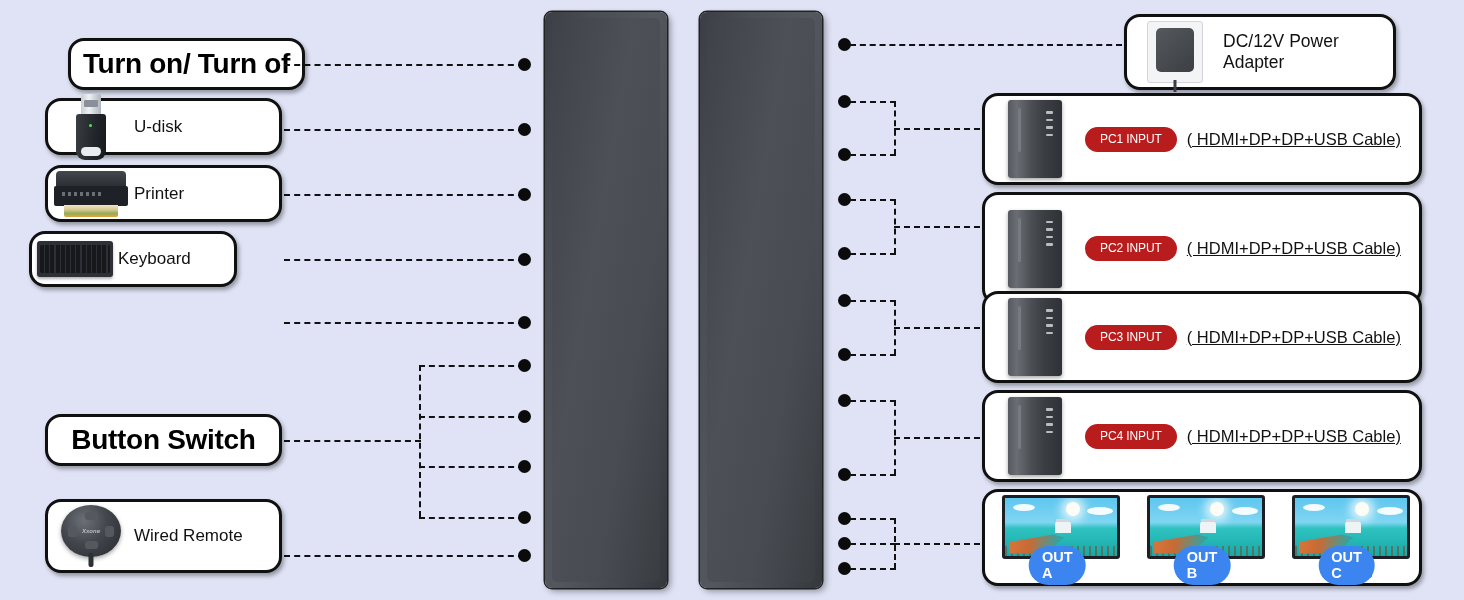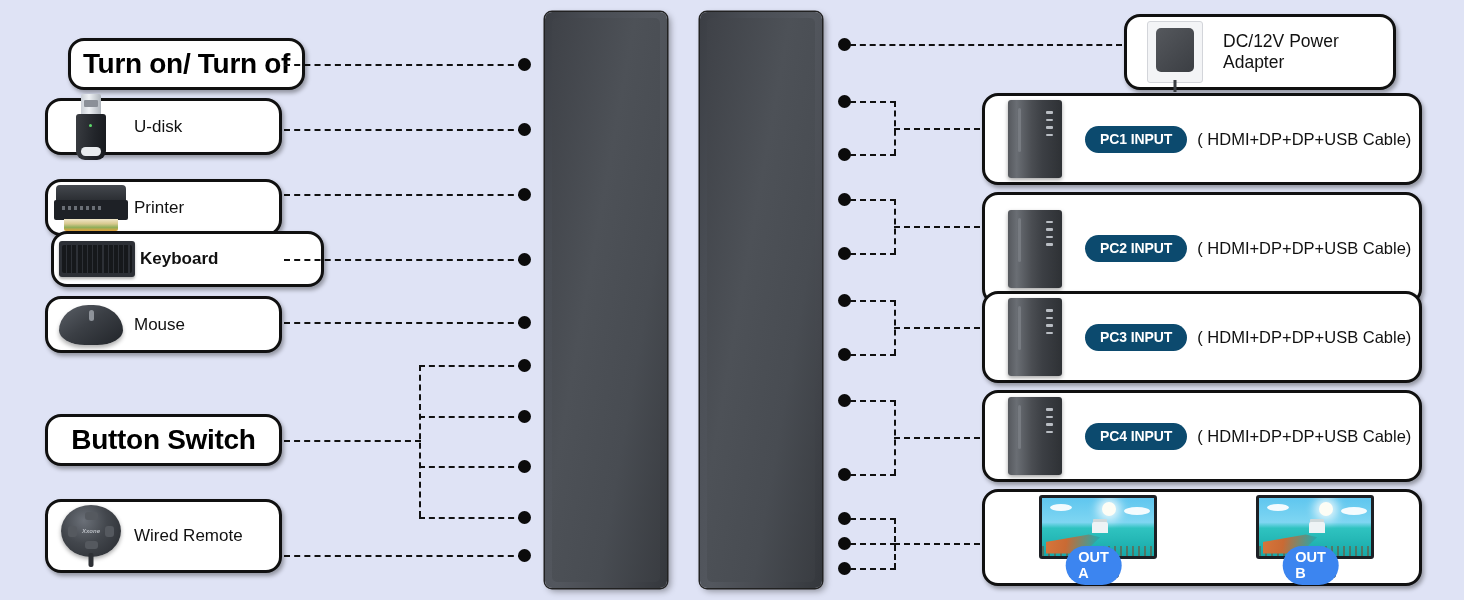--- a/index.html
+++ b/index.html
@@ -67,30 +67,30 @@
     overflow: hidden;
   }
   .dev-inner {
     position: absolute; inset: 6px 7px;
     border-radius: 5px;
     background: linear-gradient(100deg,#3f4248 0%,#4d5157 40%,#484c52 70%,#3a3d42 100%);
   }
 
   
   .pill {
-    background: #0c4a6e;
+    background: #b91c1c;
     color: #fff;
-    font-weight: bold;
-    font-size: 14px;
+    font-weight: normal;
+    font-size: 12px;
     border-radius: 999px;
     padding: 5px 15px 6px;
     letter-spacing: -.1px;
     white-space: nowrap;
   }
-  .paren { font-size: 16.5px; color: #111; margin-left: 10px; white-space: nowrap; }
+  .paren { font-size: 16.5px; color: #111; margin-left: 10px; white-space: nowrap; text-decoration: underline; }
 
   
   .tower { position: relative; width: 54px; height: 78px; }
   .tower .body {
     position:absolute; inset:0;
     border-radius:3px;
     background: linear-gradient(90deg,#55585d 0%,#6a6e74 16%,#4a4d52 44%,#3c3f44 64%,#2e3135 100%);
     box-shadow: 0 2px 4px rgba(0,0,0,.35);
   }
   .tower .panelline {
@@ -269,51 +269,42 @@
       <div class="udisk">
         <div class="metal"></div>
           <div class="shell"></div>
         <div class="dot2"></div>
           <div class="cap"></div>
       </div>
     </div>
     <div class="card-label">U-disk</div>
   </div>
 
-  <div class="card" style="left:45px; top:179px; width:237px; height:57px;">
+  <div class="card" style="left:45px; top:165px; width:237px; height:57px;">
     <div class="icon-slot">
       <div class="printer">
         <div class="top"></div>
           <div class="mid"></div>
         <div class="btns"></div>
           <div class="paper"></div>
       </div>
     </div>
     <div class="card-label">Printer</div>
   </div>
 
-  <div class="card" style="left:51px; top:231px; width:273px; height:56px;font-weight:bold;">
+  <div class="card" style="left:29px; top:231px; width:208px; height:56px;">
     <div class="icon-slot">
       <div class="kbd">
           <div class="shell"></div>
           <div class="keys"></div>
         </div>
     </div>
     <div class="card-label">Keyboard</div>
   </div>
 
-  <div class="card" style="left:45px; top:296px; width:237px; height:57px;">
-    <div class="icon-slot">
-      <div class="mouse">
-          <div class="shell"></div>
-          <div class="wheel"></div>
-        </div>
-    </div>
-    <div class="card-label">Mouse</div>
-  </div>
 
   <div class="card" style="left:45px; top:499px; width:237px; height:74px;">
     <div class="icon-slot">
       <div class="remote">
         <div class="disc"></div>
         <div class="pad" style="left:24px;top:7px;width:13px;height:8px;"></div>
         <div class="pad" style="left:24px;top:36px;width:13px;height:8px;"></div>
         <div class="pad" style="left:7px;top:21px;width:9px;height:11px;"></div>
         <div class="pad" style="left:44px;top:21px;width:9px;height:11px;"></div>
         <div class="brand">Xxone</div>
@@ -505,15 +496,28 @@
         <div class="cloud" style="left:8px;  top:6px;  width:22px; height:7px;"></div>
         <div class="cloud" style="left:82px; top:9px;  width:26px; height:8px;"></div>
         <div class="pierpost"></div>
         <div class="pier"></div>
         <div class="hut"></div>
       </div>
       <div class="neck"></div>
         <div class="base"></div>
       <div class="outpill">OUT B</div>
     </div>
+    <div class="mon">
+      <div class="screen">
+        <div class="sun"></div>
+        <div class="cloud" style="left:8px;  top:6px;  width:22px; height:7px;"></div>
+        <div class="cloud" style="left:82px; top:9px;  width:26px; height:8px;"></div>
+        <div class="pierpost"></div>
+        <div class="pier"></div>
+        <div class="hut"></div>
+      </div>
+      <div class="neck"></div>
+        <div class="base"></div>
+      <div class="outpill">OUT C</div>
+    </div>
   </div>
 
 </div>
 
 </body></html>

